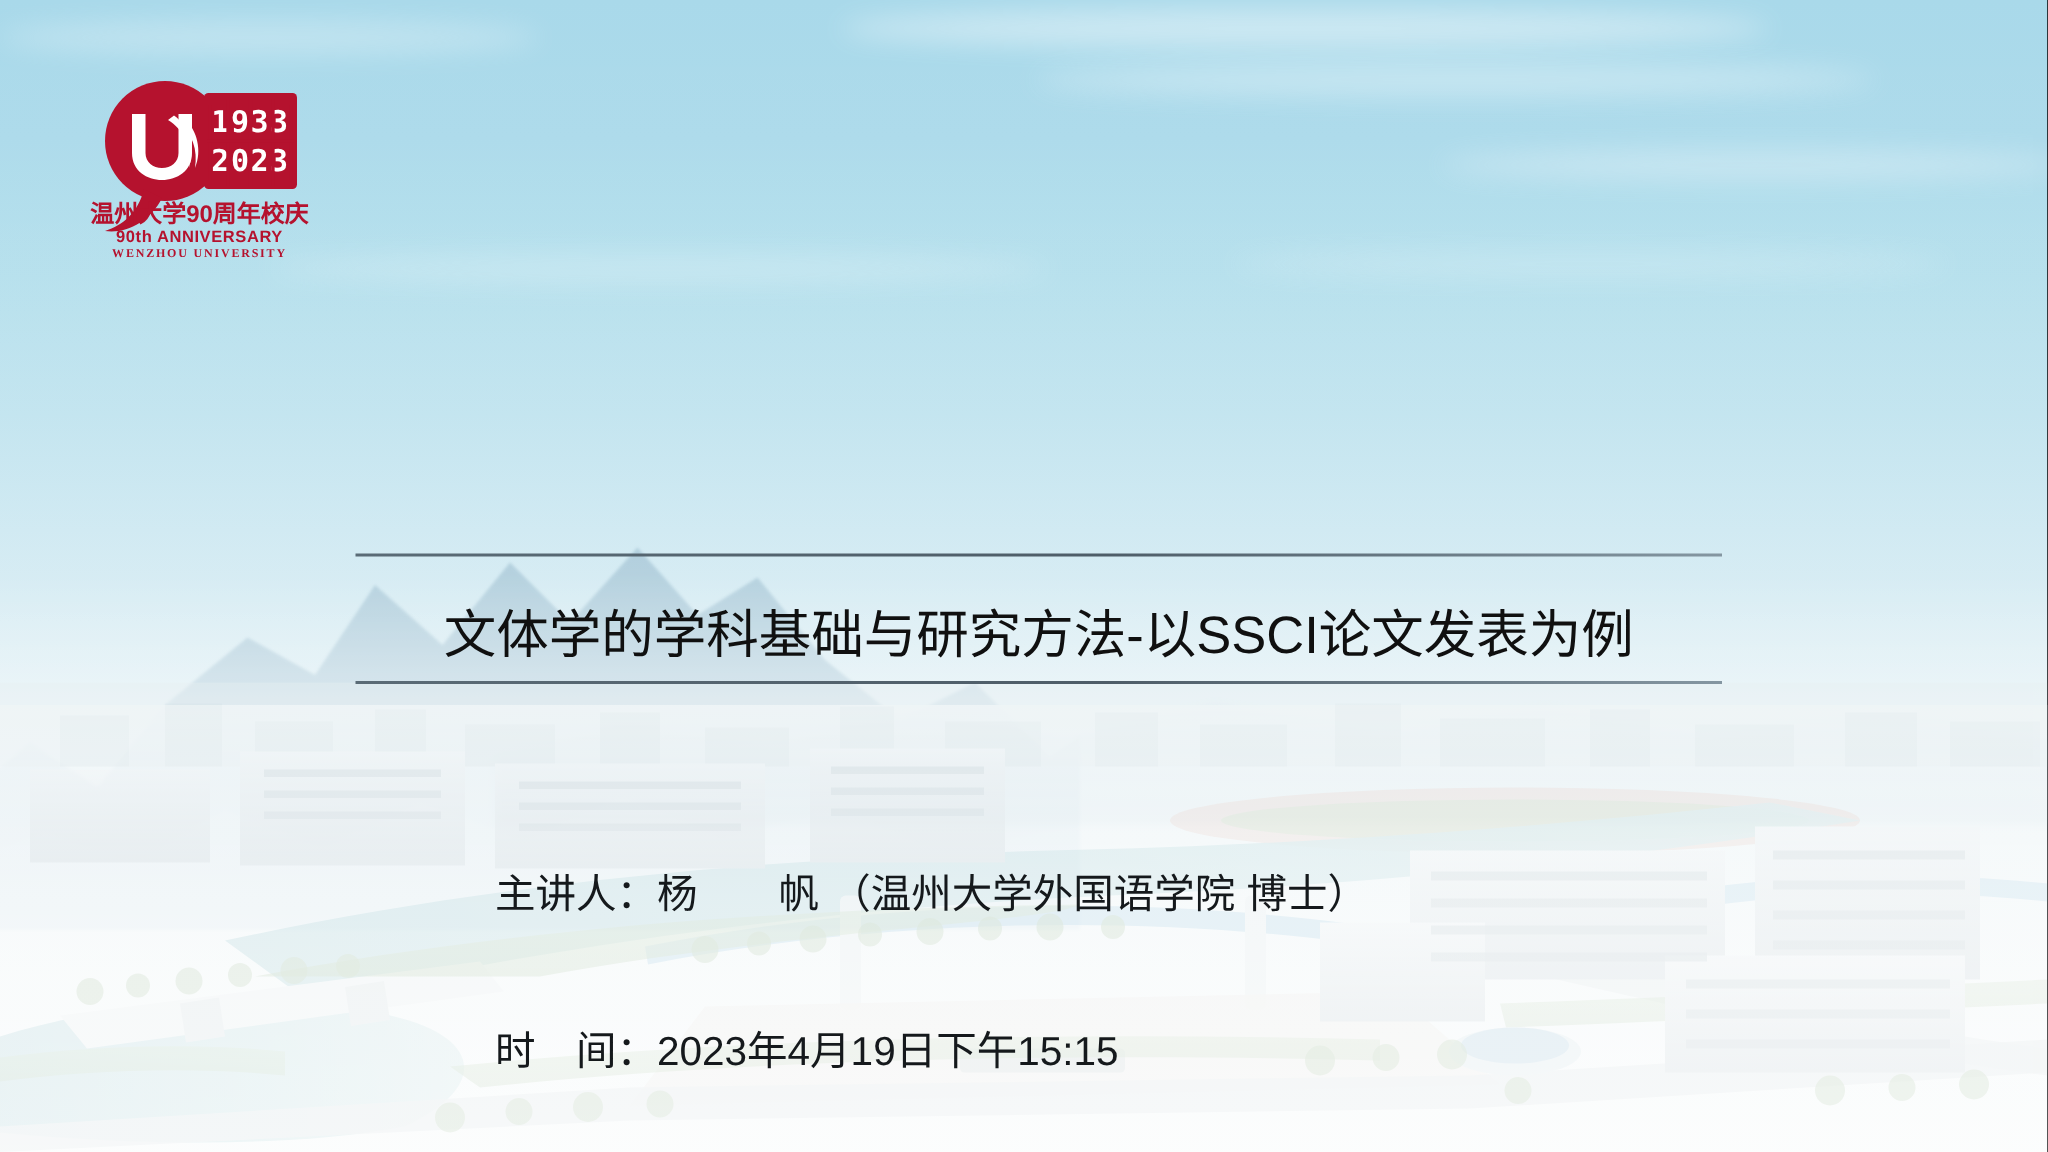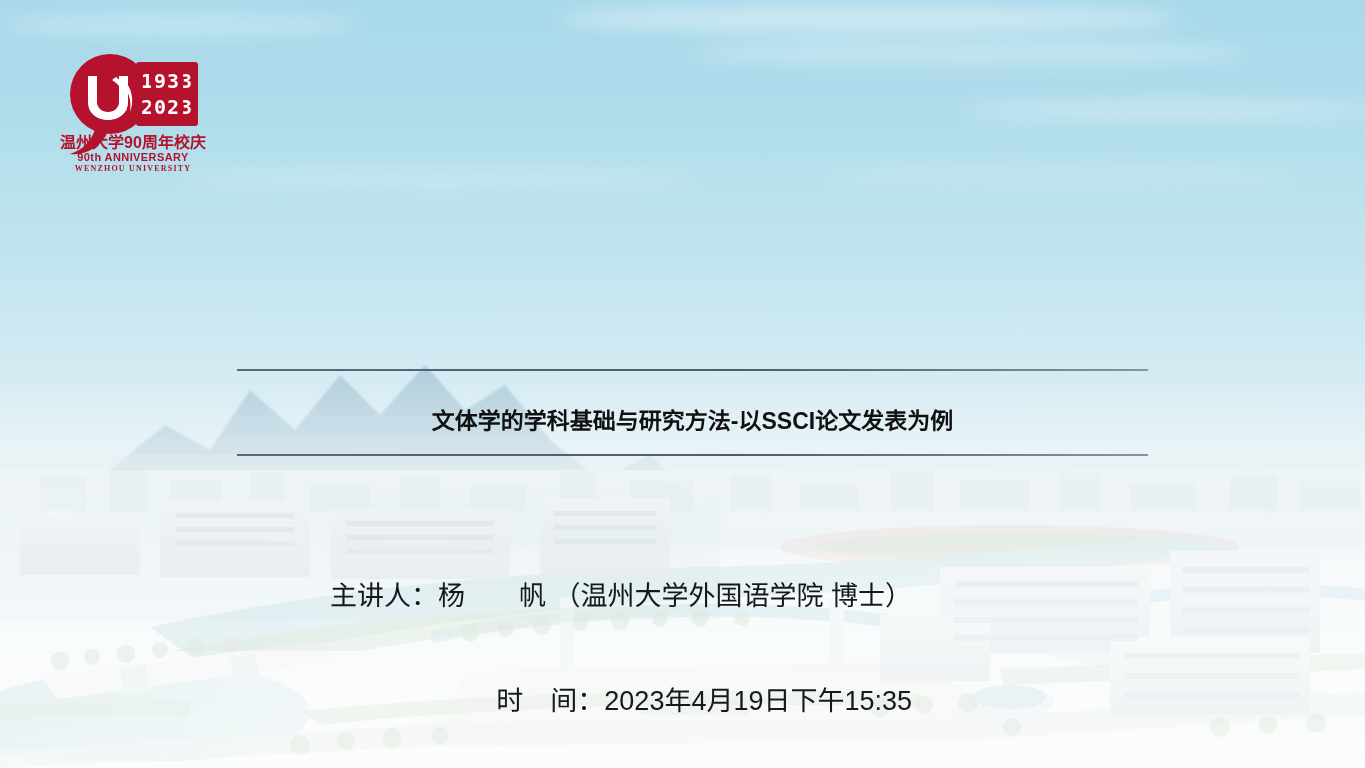--- a/index.html
+++ b/index.html
@@ -117,37 +117,37 @@
     background: linear-gradient(90deg, #5a6b76 0%, #4e5d68 55%, #8496a1 100%);
   }
   .rule.top    { top: 369px; }
   .rule.bottom { top: 454px; }
 
   .subtitle {
     position: absolute;
     left: 237px; width: 911px;
     top: 385px; height: 68px;
     display: flex; align-items: center; justify-content: center;
-    font-size: 23px;
-    font-weight: 700;
+    font-size: 35px;
+    font-weight: 400;
     color: #101010;
     letter-spacing: 0px;
     white-space: nowrap;
   }
 
   .details {
     position: absolute;
     left: 330px;
     top: 509px;
     font-size: 27px;
     line-height: 35px;
     color: #15191c;
     white-space: pre;
   }
-  .details div { white-space: pre; text-align: right; }
+  .details div { white-space: pre; }
 </style>
 </head>
 <body>
 
 <div class="slide">
 
   <div class="bg">
 
     <div class="cloud c1"></div>
     <div class="cloud c2"></div>
@@ -356,17 +356,17 @@
     </svg>
   </div>
 
 
   <div class="rule top"></div>
   <div class="subtitle">文体学的学科基础与研究方法-以SSCI论文发表为例</div>
   <div class="rule bottom"></div>
 
   <div class="details">
     <div>主讲人：杨　　帆 （温州大学外国语学院 博士）</div>
-    <div>时　间：2023年4月19日下午15:35</div>
+    <div>时　间：2023年4月19日下午15:15</div>
     
   </div>
 
 </div>
 
 </body></html>

